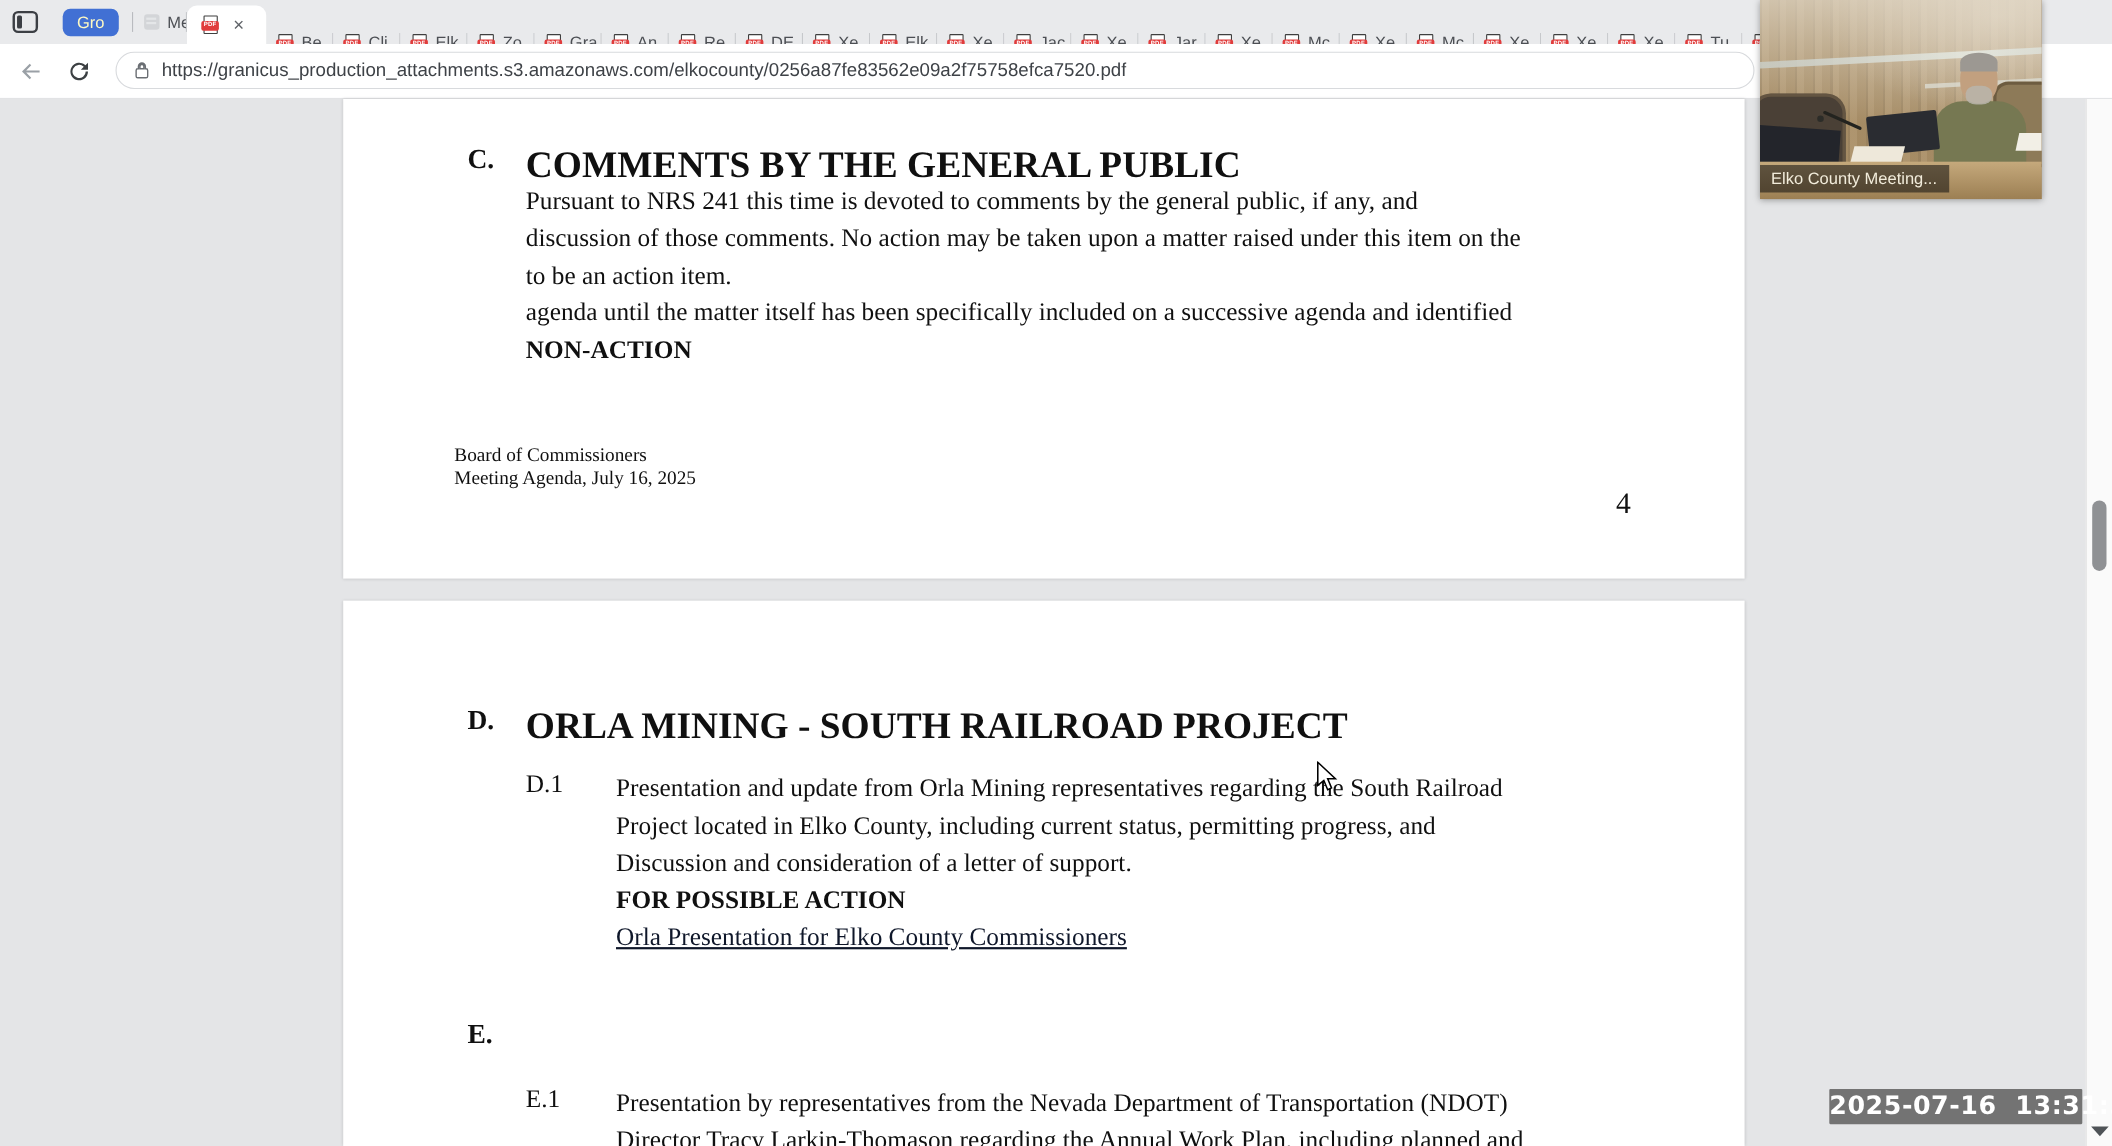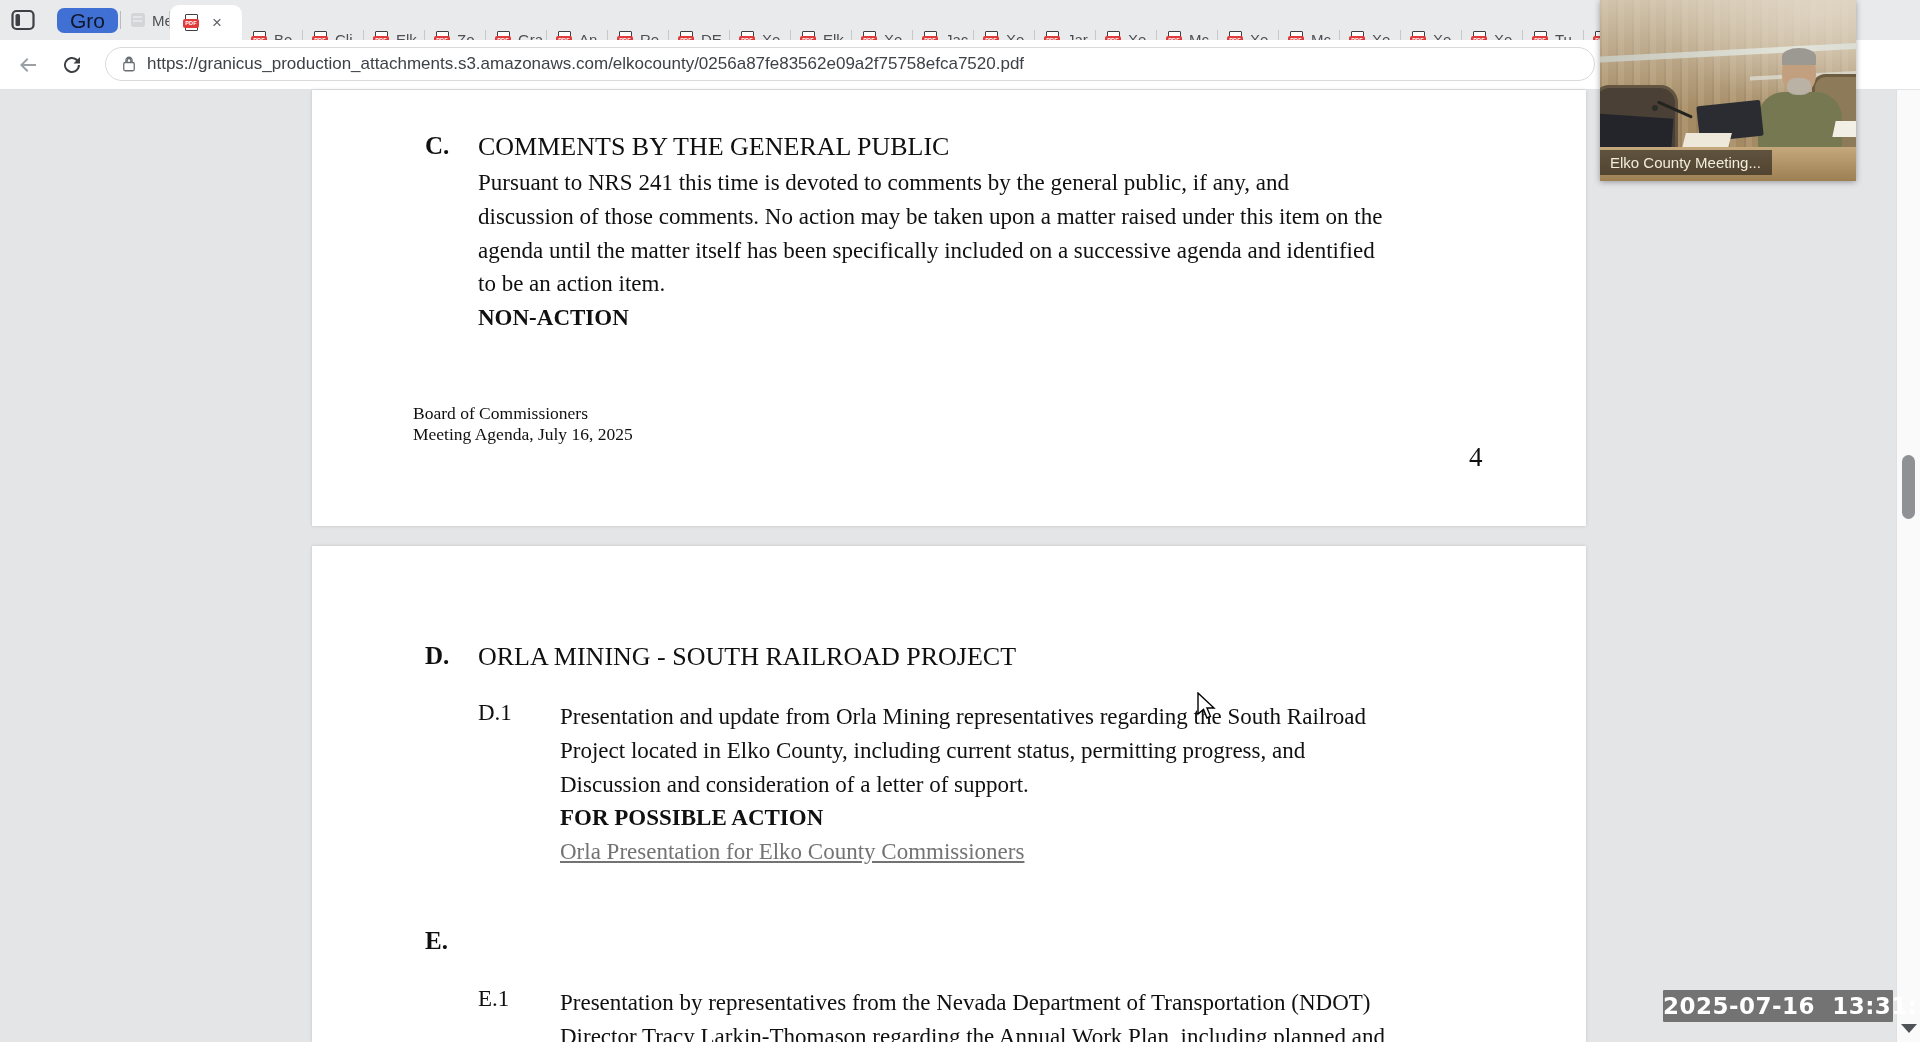--- a/index.html
+++ b/index.html
@@ -3,21 +3,21 @@
 <meta charset="utf-8">
 <style>
   html,body{margin:0;padding:0;width:1920px;height:1042px;overflow:hidden;
     font-family:"Liberation Sans",sans-serif;background:#e5e6e8;}
   .stage{position:absolute;inset:0;width:1920px;height:1042px;}
 
   
   .tabstrip{position:absolute;left:0;top:0;width:1920px;height:40px;background:#e9eaec;}
   .tabactions{position:absolute;left:10px;top:8px;width:26px;height:24px;cursor:pointer;}
   .grouppill{position:absolute;left:57px;top:8px;height:25px;padding:0 13px;border-radius:7px;
-    background:#4170d4;color:#0f172a;font-size:21px;line-height:25px;font-weight:400;cursor:pointer;}
+    background:#4170d4;color:#fef9c3;font-size:15px;line-height:25px;font-weight:400;cursor:pointer;}
   .vsep{position:absolute;top:11px;width:1px;height:18px;background:#b9bbbf;}
   .tab{position:relative;display:flex;align-items:center;gap:7px;height:40px;box-sizing:border-box;
     padding-left:9px;overflow:hidden;cursor:pointer;}
   .tab::after{content:"";position:absolute;right:0;top:11px;width:1px;height:18px;background:#c6c8cb;}
   .tlabel{font-size:15px;color:#4c4f54;white-space:nowrap;}
   .metab{position:absolute;left:122px;top:0;width:48px;}
   .ghostfav{width:14px;height:14px;border-radius:3px;background:#d3d5d8;position:relative;flex:0 0 auto;}
   .ghostfav::after{content:"";position:absolute;left:2px;top:3px;width:9px;height:2px;background:#e4e6e8;
     box-shadow:0 4px 0 #e4e6e8;}
   .activetab{position:absolute;left:170px;top:5px;width:72px;height:35px;background:#fff;
@@ -43,26 +43,26 @@
   .lock{margin-left:14px;width:18px;height:18px;flex:0 0 auto;}
   .urltext{margin-left:9px;font-size:17px;color:#3e4247;white-space:nowrap;overflow:hidden;}
 
   
   .content{position:absolute;left:0;top:90px;width:1920px;height:952px;background:#e4e5e7;}
   .page{position:absolute;left:312px;width:1274px;background:#fff;box-shadow:0 0 3px rgba(0,0,0,.15);
     font-family:"Liberation Serif",serif;color:#101010;overflow:hidden;}
   .page1{top:0;height:436px;}
   .page2{top:456px;height:496px;}
   .secletter{position:absolute;left:113px;font-weight:700;font-size:25px;white-space:nowrap;}
-  .sectitle{position:absolute;left:166px;font-weight:400;font-size:26px;white-space:nowrap;}
+  .sectitle{position:absolute;left:166px;font-weight:700;font-size:34px;white-space:nowrap;}
   .pblock{position:absolute;line-height:33.8px;font-size:23px;}
   .pline{white-space:nowrap;}
   .boldline{font-weight:700;white-space:nowrap;}
   .itemlabel{position:absolute;left:166px;font-size:23px;}
-  .doclink{color:#737373;text-decoration:underline;cursor:pointer;}
+  .doclink{color:#0f172a;text-decoration:underline;cursor:pointer;}
   .footer{position:absolute;left:101px;font-size:17.5px;line-height:21px;white-space:nowrap;}
   .pagenum{position:absolute;left:1157px;font-size:27px;}
 
   
   .scrolltrack{position:absolute;right:0;top:0;width:24px;height:952px;background:#fafafa;
     border-left:1px solid #e0e0e0;box-sizing:border-box;}
   .scrollthumb{position:absolute;left:5px;top:365px;width:13px;height:64px;background:#8f9194;
     border-radius:7px;cursor:grab;}
   .scrolldown{position:absolute;left:4px;bottom:9px;width:0;height:0;border-left:8px solid transparent;
     border-right:8px solid transparent;border-top:9px solid #4f5357;cursor:pointer;}
@@ -345,22 +345,22 @@
   <div class="content">
 
     <div class="page page1">
       <div class="secletter" style="top:42px">C.</div>
       <div class="sectitle" style="top:42px">COMMENTS BY THE GENERAL PUBLIC</div>
       <div class="pblock" style="left:166px;top:76px">
         <div>
 
         <div class="pline">Pursuant to NRS 241 this time is devoted to comments by the general public, if any, and</div>
             <div class="pline">discussion of those comments. No action may be taken upon a matter raised under this item on the</div>
+            <div class="pline">to be an action item.</div>
             <div class="pline">agenda until the matter itself has been specifically included on a successive agenda and identified</div>
-            <div class="pline">to be an action item.</div>
           </div>
         <div class="boldline">NON-ACTION</div>
       </div>
       <div class="footer" style="top:313px">Board of Commissioners</div>
       <div class="footer" style="top:334px">Meeting Agenda, July 16, 2025</div>
       <div class="pagenum" style="top:352px">4</div>
     </div>
 
     <div class="page page2">
       <div class="secletter" style="top:96px">D.</div>

